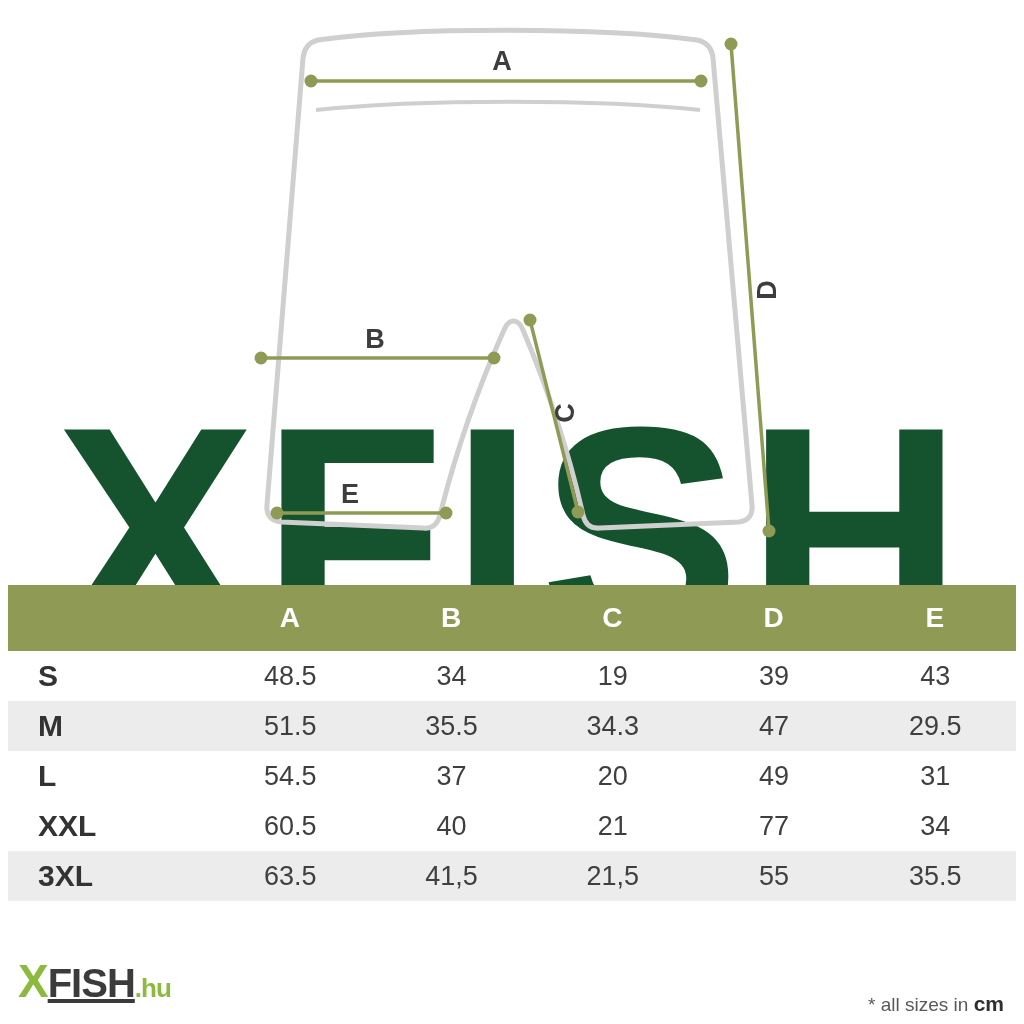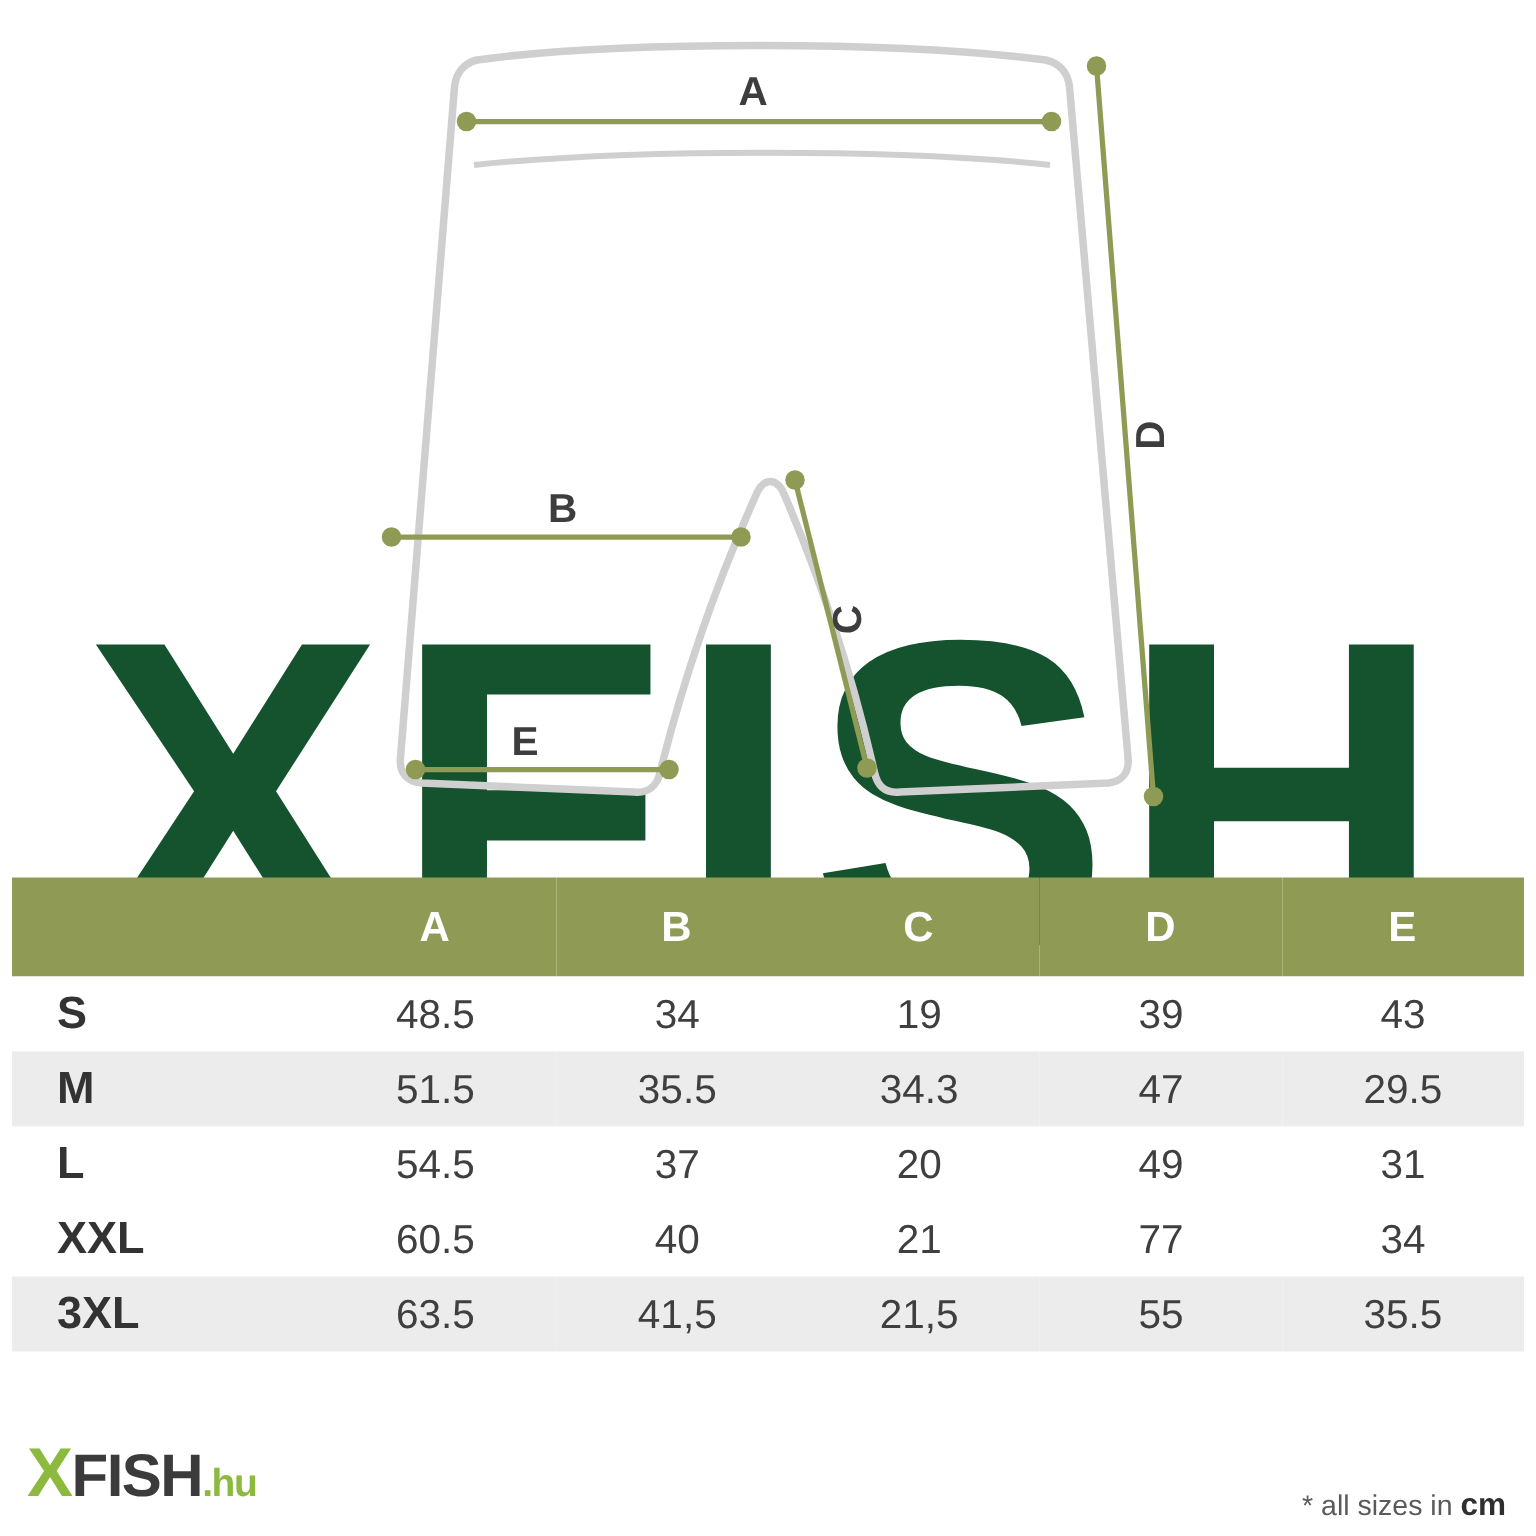--- a/index.html
+++ b/index.html
@@ -104,21 +104,21 @@
     position: absolute;
     left: 18px;
     bottom: 16px;
     display: flex;
     align-items: baseline;
     font-size: 40px;
     font-weight: 700;
     letter-spacing: -1px;
   }
   #logo .x { color: #8cba3f; font-size: 46px; }
-  #logo .fish { color: #3b3b3b; }
+  #logo .fish { color: #3b3b3b; text-decoration: underline; }
   #logo .hu { color: #8cba3f; font-size: 26px; font-weight: 700; text-align: right; }
   #unitsnote {
     position: absolute;
     right: 20px;
     bottom: 8px;
     font-size: 19px;
     color: #5a5a5a;
   }
   #unitsnote b { font-size: 21px; color: #2f2f2f; }
 </style>

